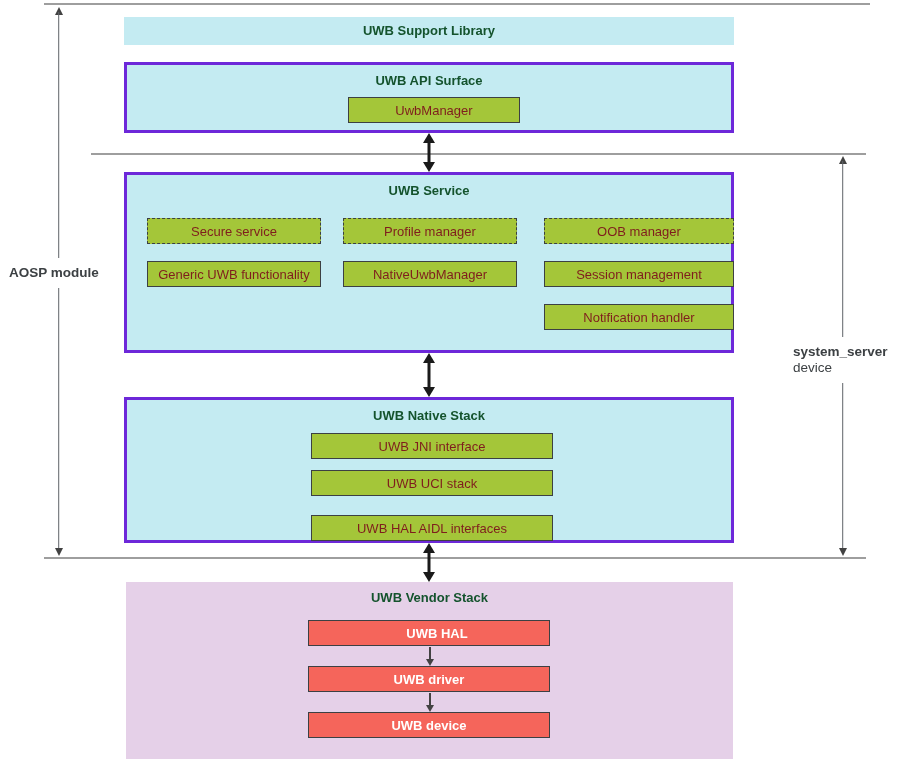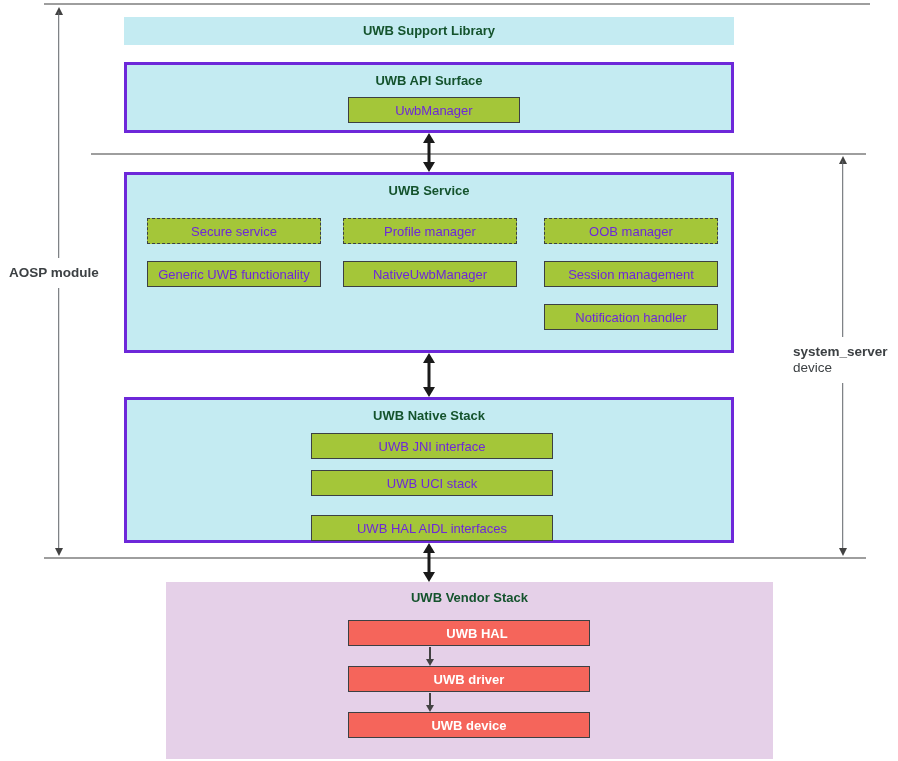--- a/index.html
+++ b/index.html
@@ -9,50 +9,50 @@
   }
   
   .hline{position:absolute;height:2px;background:#9e9e9e;}
   .hline-top{left:44px;top:3px;width:826px;}
   .hline-mid{left:91px;top:153px;width:775px;}
   .hline-bottom{left:44px;top:557px;width:822px;}
 
   
   .cbox{position:absolute;box-sizing:border-box;}
   .cyan{background:#c4ebf2;}
-  .purple{background:#e5d0e8;margin-left:40px;}
+  .purple{background:#e5d0e8;}
   .bordered{border:3px solid #6d28d9;}
   .box-title{
     text-align:center;font-size:13px;font-weight:700;color:#14532d;
     padding-top:8px;line-height:15px;
   }
   .support-library{left:124px;top:17px;width:610px;height:28px;}
   .support-library .box-title{padding-top:0;line-height:28px;}
   .api-surface{left:124px;top:62px;width:610px;height:71px;}
   .service{left:124px;top:172px;width:610px;height:181px;}
   .native-stack{left:124px;top:397px;width:610px;height:146px;}
   .vendor-stack{left:126px;top:582px;width:607px;height:177px;}
 
   
   .gbox{
     position:absolute;box-sizing:border-box;height:26px;
     background:#a4c639;border:1px solid #3c4043;
     display:flex;align-items:center;justify-content:center;
-    font-size:13px;color:#6d28d9;white-space:nowrap;
+    font-size:13px;color:#7f1d1d;white-space:nowrap;
   }
   .gbox.dashed{border:1.6px dashed #3c4043;}
   .rbox{
     position:absolute;box-sizing:border-box;height:26px;
     background:#f5655b;border:1px solid #3c4043;
     display:flex;align-items:center;justify-content:center;
     font-size:13px;font-weight:700;color:#fff;white-space:nowrap;
   }
   .svc-col0{left:20px;width:174px;}
   .svc-col1{left:216px;width:174px;}
-  .svc-col2{left:417px;width:174px;}
+  .svc-col2{left:417px;width:190px;}
   .svc-row1{top:43px;}
   .svc-row2{top:86px;}
   .svc-row3{top:129px;}
   .nat-item{left:184px;width:242px;}
   .ven-item{left:182px;width:242px;}
 
   
   .dblarrow{position:absolute;width:16px;}
   .dblarrow .shaft{
     position:absolute;left:50%;transform:translateX(-50%);

